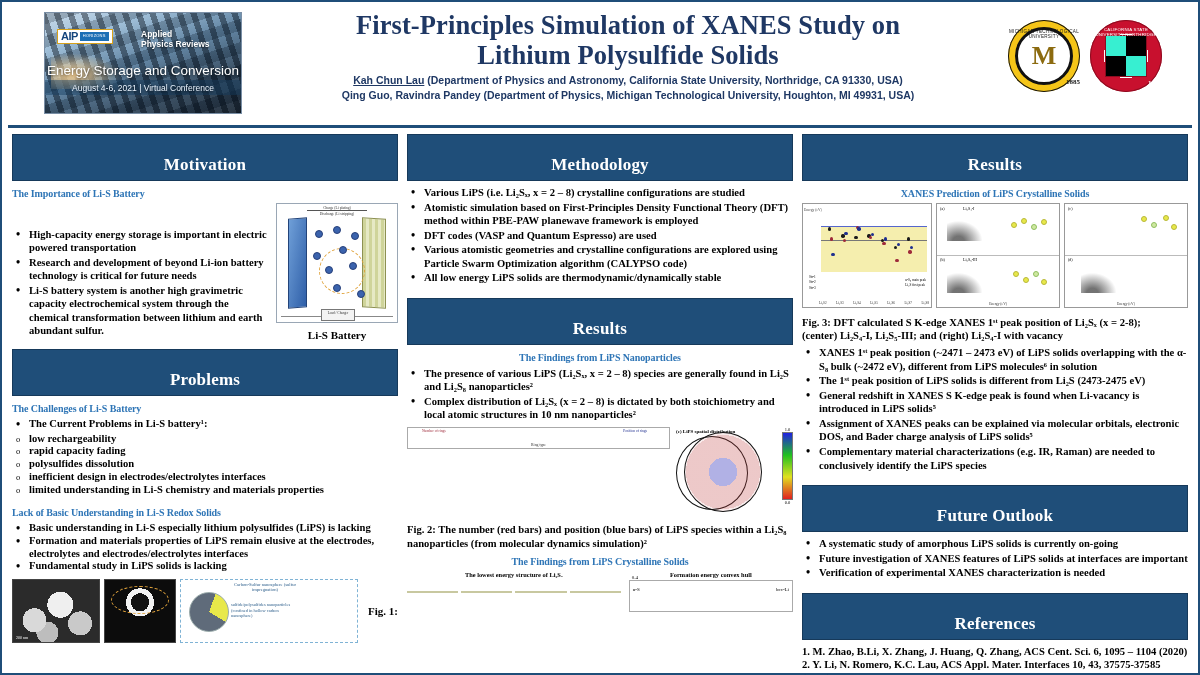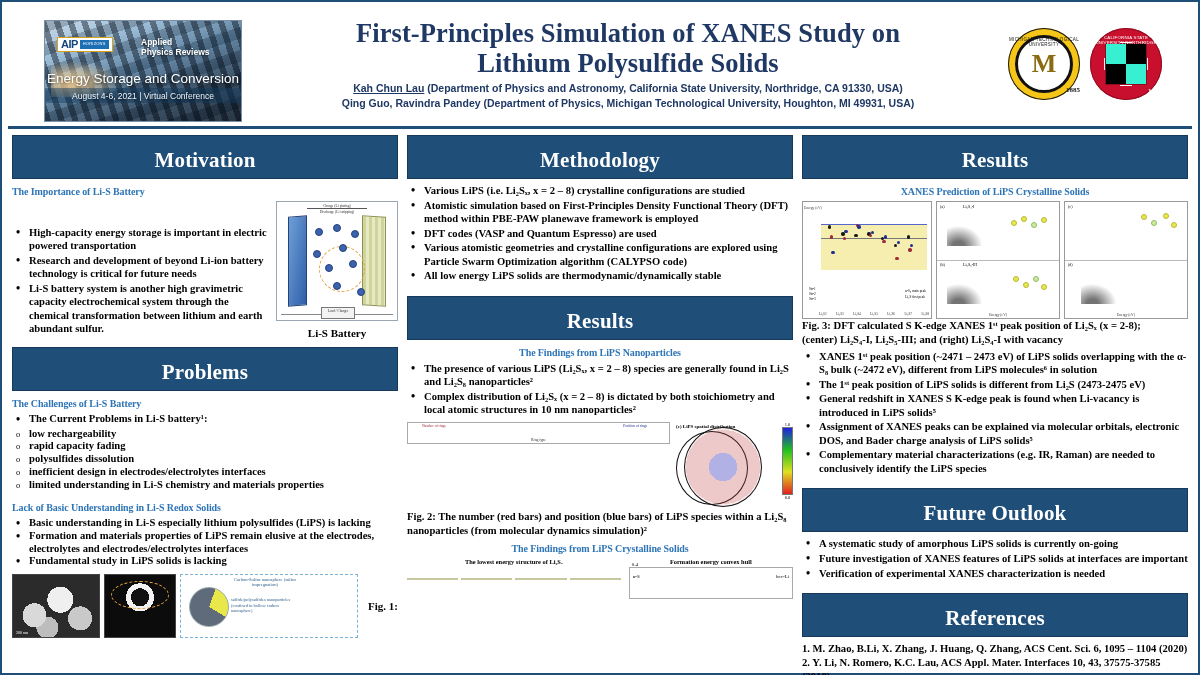--- a/index.html
+++ b/index.html
@@ -15,22 +15,21 @@
     border:2px solid #1f4e79;
     box-sizing:border-box;
     padding:4px 6px 0 6px;
   }
 
   
   .header{
     display:flex;align-items:flex-start;
     height:110px;
     border-bottom:3px solid #1f4e79;
-    padding-bottom:2px;
-    margin-top:8px;
+    padding-bottom:9px;
   }
   .banner{
     width:196px;height:100px;margin:6px 6px 0 36px;
     border:1px solid #7a8fa6;
     position:relative;overflow:hidden;
     background:linear-gradient(160deg,#cfe0ee 0%,#9fc0da 22%,#5a7f9e 48%,#2d4256 74%,#17212c 100%);
   }
   .banner .panels{
     position:absolute;inset:0;
     background:
@@ -120,42 +119,42 @@
     position:absolute;left:0;right:0;top:7px;text-align:center;
     font-size:4.4px;font-family:"Liberation Sans",sans-serif;color:#fff;letter-spacing:.2px;
   }
 
   
   .cols{display:flex;gap:9px;margin-top:6px;padding:0 4px;height:552px;}
   .col{flex:1;display:flex;flex-direction:column;gap:0;}
 
   .sechdr{
     background:#1f4e79;color:#ffffff;
-    text-align:center;font-weight:bold;font-size:21px;
-    padding:12px 0 5px 0;margin-bottom:5px;
+    text-align:center;font-weight:bold;font-size:17px;
+    padding:20px 0 5px 0;margin-bottom:5px;
     border:1px solid #16395a;
     letter-spacing:.2px;
   }
   .subhdr{
     color:#2e75b6;font-weight:bold;font-size:10px;
     margin:2px 0 4px 0;letter-spacing:-.1px;
   }
   .subhdr.c{text-align:center;}
   ul.blist{margin:0 0 2px 0;padding-left:15px;list-style:none;}
   ul.blist>li{
     position:relative;font-size:10.6px;font-weight:bold;line-height:1.28;
     margin-bottom:1px;padding-left:2px;
   }
   ul.blist>li:before{
     content:"•";position:absolute;left:-11px;top:-1px;font-size:12px;
   }
   ul.blist.hollow>li:before{content:"o";font-size:8.5px;top:1px;left:-11px;font-weight:normal;}
   ul.blist.tight>li{margin-bottom:0;line-height:1.2;}
   .plain{font-size:10.6px;font-weight:bold;line-height:1.3;}
-  .capt{font-size:10.6px;font-weight:bold;line-height:1.3;margin:0 0 3px 0;}
+  .capt{font-size:10.6px;font-weight:bold;line-height:1.3;margin:8px 0 3px 0;}
 
   
   .figrow{display:flex;align-items:flex-end;gap:7px;}
   .fig-batt{
     width:120px;height:118px;border:1px solid #9aa7b5;background:#fff;
     position:relative;overflow:hidden;flex:none;
   }
   .fig-batt .anode{position:absolute;left:11px;top:14px;width:17px;height:88px;
     background:linear-gradient(100deg,#6f9fd8,#2f5fa8);border:1px solid #23447a;transform:skewY(-4deg);}
   .fig-batt .cath{position:absolute;right:11px;top:14px;width:22px;height:88px;

